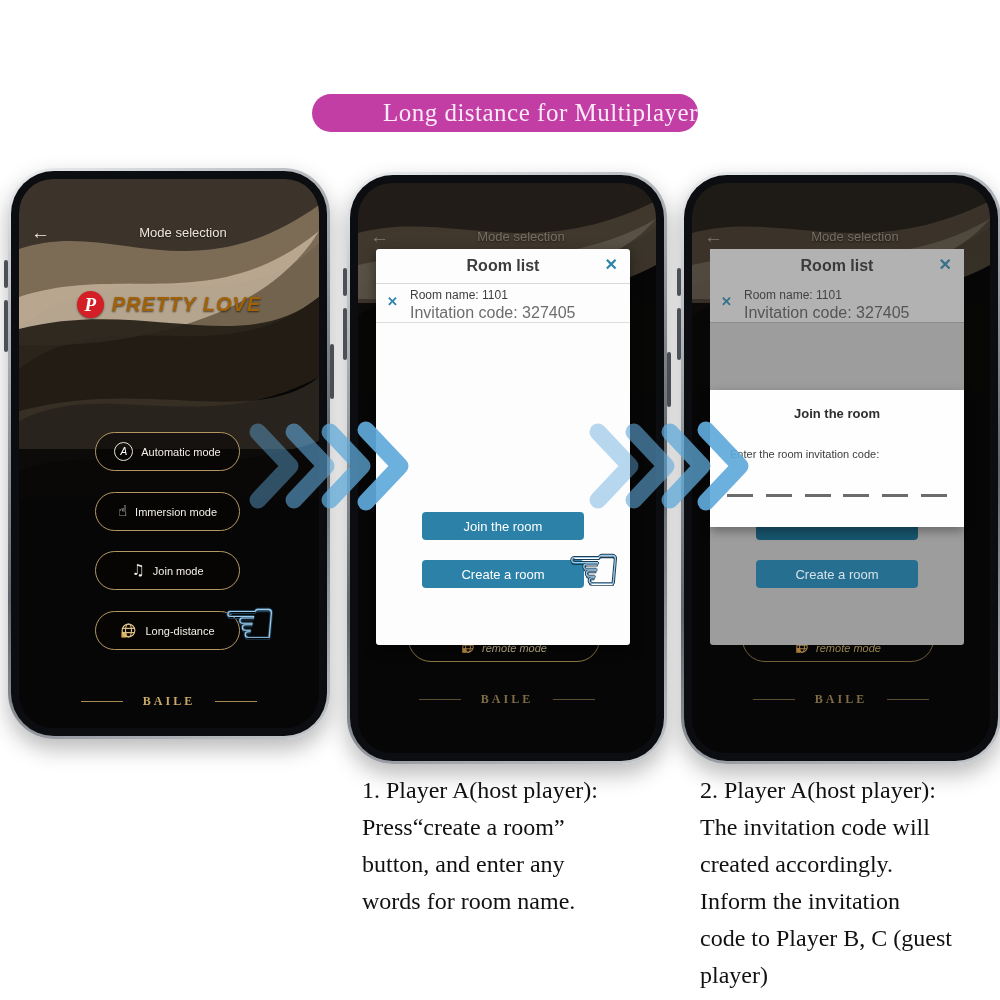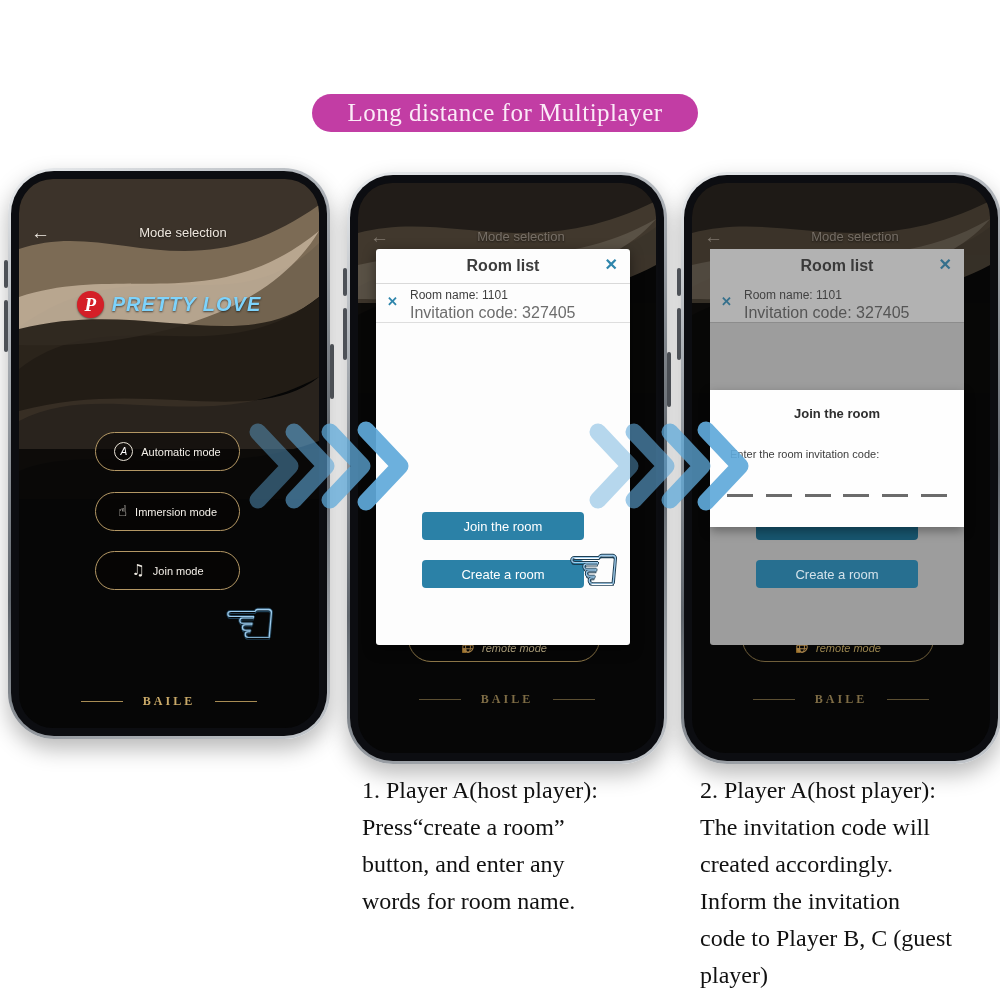--- a/index.html
+++ b/index.html
@@ -5,21 +5,21 @@
   html,body{margin:0;padding:0;}
   body{
     width:1000px;height:1000px;position:relative;background:#ffffff;
     font-family:"Liberation Sans", sans-serif;overflow:hidden;
   }
   .abs{position:absolute;}
 
   
   .banner{
     left:312px;top:94px;width:386px;height:38px;border-radius:20px;
-    background:#c23da4;color:#fbeaf7;display:flex;align-items:center;justify-content:center;
+    background:#c23da4;color:#fbeaf7;display:flex;align-items:center;justify-content:flex-end;
     font-family:"Liberation Serif", serif;font-size:25px;letter-spacing:.5px;
   }
 
   
   .phone{
     border-radius:46px;padding:3px;z-index:1;
     background:linear-gradient(155deg,#eceef0 0%,#a9aeb4 25%,#5f656c 60%,#c6cacf 100%);
     box-shadow:0 10px 22px rgba(0,0,0,.28);
   }
   .bezel{width:100%;height:100%;box-sizing:border-box;border-radius:43px;background:#0c0d11;padding:8px;}
@@ -33,21 +33,21 @@
   .dim .ph-back{color:rgba(235,225,215,.38);}
   .dim .ph-title{color:rgba(215,205,195,.42);}
 
   
   .logo-row{left:0;right:0;top:112px;display:flex;align-items:center;justify-content:center;gap:8px;}
   .logo-badge{
     width:27px;height:27px;border-radius:50%;background:#d41f27;color:#fff;
     font-family:"Liberation Serif", serif;font-style:italic;font-weight:bold;font-size:19px;
     display:flex;align-items:center;justify-content:center;box-shadow:0 1px 2px rgba(0,0,0,.5);
   }
-  .logo-text{color:#7dd3fc;font-size:20px;font-weight:bold;font-style:italic;letter-spacing:1px;text-shadow:0 1px 2px rgba(0,0,0,.6);}
+  .logo-text{color:#a16207;font-size:20px;font-weight:bold;font-style:italic;letter-spacing:1px;text-shadow:0 1px 2px rgba(0,0,0,.6);}
   .subtitle{left:0;right:0;top:192px;text-align:center;font-size:12px;color:#ded6cb;}
   .mode-btn{
     left:76px;width:145px;height:39px;border-radius:21px;box-sizing:border-box;
     border:1px solid #b39764;background:rgba(8,6,4,.55);
     display:flex;align-items:center;justify-content:center;gap:8px;color:#f3efe8;font-size:11px;
   }
   .mode-ico-a{
     width:17px;height:17px;border:1.3px solid #e8e2d6;border-radius:50%;
     display:flex;align-items:center;justify-content:center;font-size:10px;color:#fff;font-style:italic;
   }
@@ -145,20 +145,31 @@
         <span>Automatic mode</span>
       </div>
       <div class="abs mode-btn" style="top:313px;">
         <span class="mode-ico-glyph">☝</span>
         <span>Immersion mode</span>
       </div>
       <div class="abs mode-btn" style="top:372px;">
         <span class="mode-ico-glyph">♫</span>
         <span>Join mode</span>
       </div>
+      <div class="abs mode-btn" style="top:432px;">
+        <svg width="17" height="17" viewBox="0 0 24 24">
+          <rect x="2" y="14" width="7" height="8" fill="#d2a94e"></rect>
+          <g fill="none" stroke="#dcc083" stroke-width="1.6">
+            <circle cx="12" cy="12" r="9"></circle>
+              <ellipse cx="12" cy="12" rx="4.2" ry="9"></ellipse>
+            <path d="M3.4,9 H20.6 M3.4,15 H20.6"></path>
+          </g>
+        </svg>
+        <span>Long-distance</span>
+      </div>
 
       <div class="abs footer-brand" style="top:515px;">
         <span class="line"></span>
         <span>BAILE</span>
         <span class="line"></span>
       </div>
     </div>
   </div>
 </div>
 

